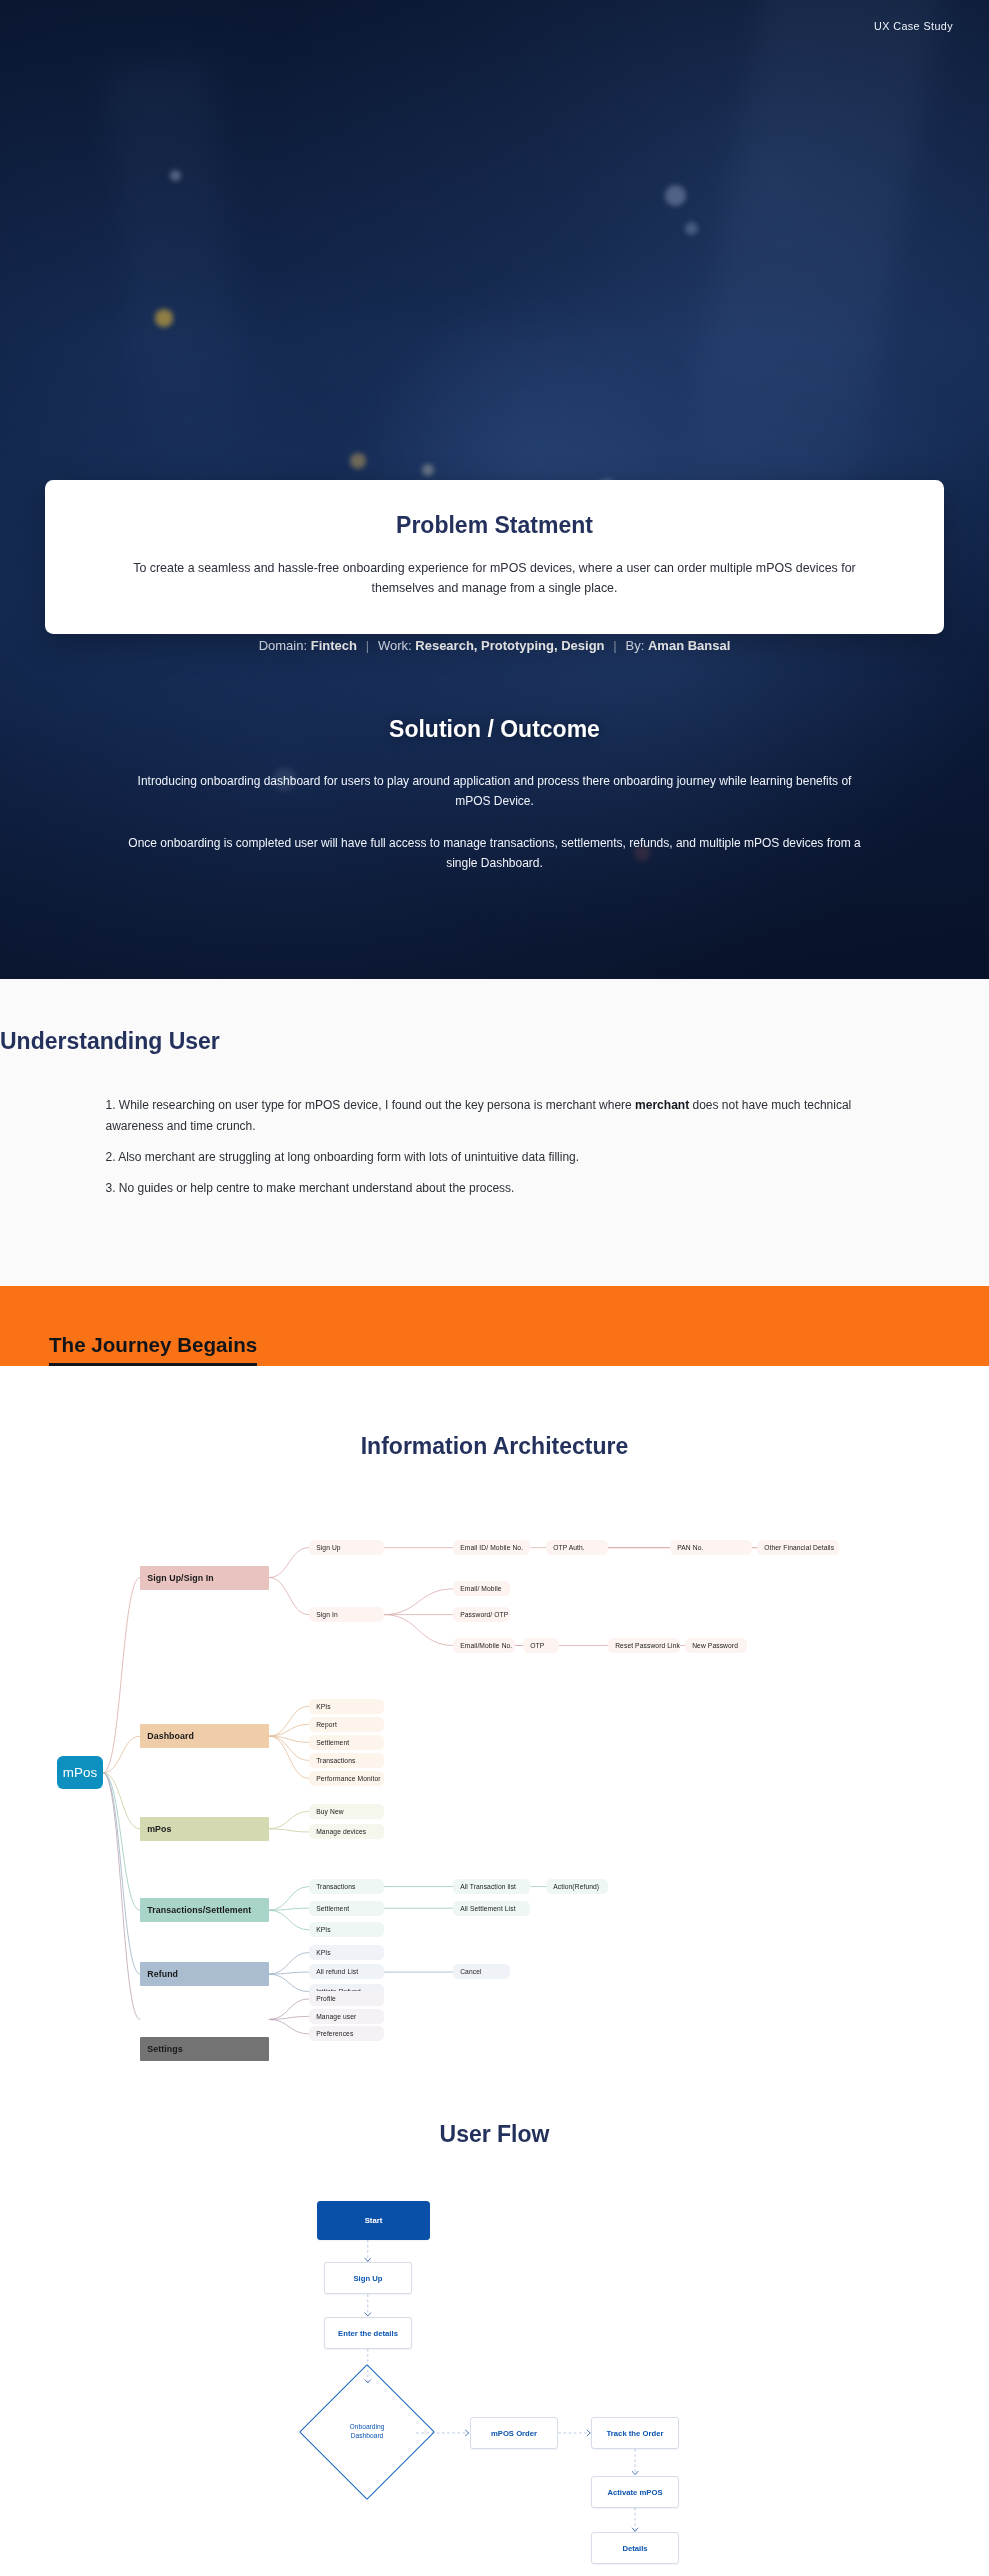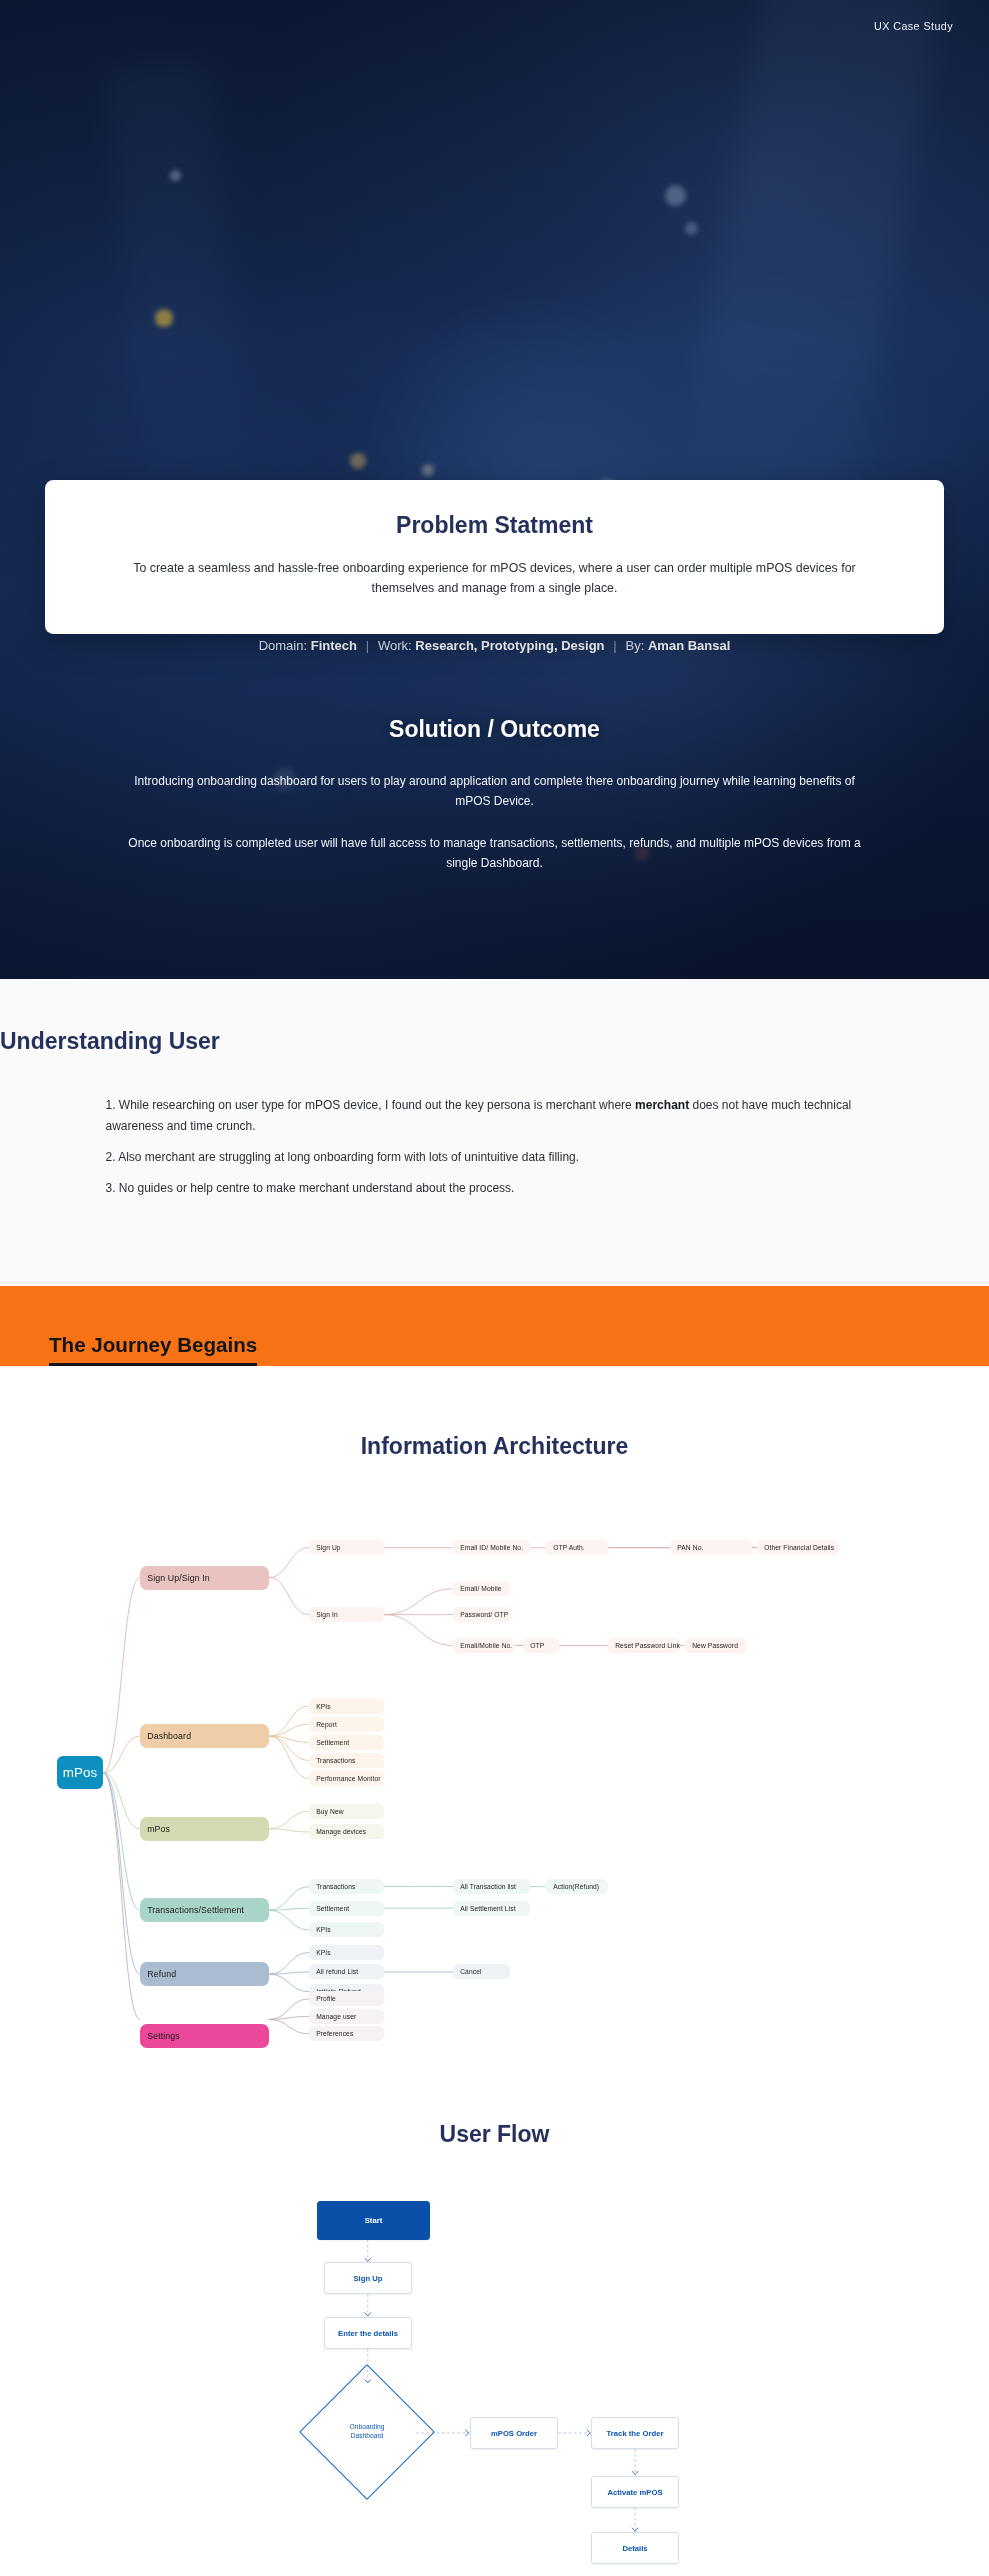--- a/index.html
+++ b/index.html
@@ -130,21 +130,21 @@
   .ia-wrap svg { position: absolute; left: 0; top: 0; }
   .ia-node {
     position: absolute; display: flex; align-items: center;
     border-radius: 5.2px; font-size: 6.7px; color: #1a1a1a;
     padding: 0 7.2px; white-space: nowrap; letter-spacing: 0.1px;
   }
   .ia-root {
     background: #0d90c0; color: #ffffff; font-size: 13.4px; font-weight: 400;
     border-radius: 6.2px; justify-content: center;
   }
-  .ia-l1 { font-size: 8.8px; font-weight: 400; border-radius: 7px; }
+  .ia-l1 { font-size: 8.8px; font-weight: 700; border-radius: 1px; }
   .ia-l2 { font-size: 6.7px; font-weight: 400; }
 
   
   .uf-section { background: #ffffff; padding: 46px 0 20.6px; }
   .uf-wrap { position: relative; width: 989px; height: 397px; margin-top: 36px; }
   .uf-wrap svg { position: absolute; left: 0; top: 0; }
   .uf-box {
     position: absolute; display: flex; align-items: center; justify-content: center;
     border: 0.5px solid #d6dde8; border-radius: 3.1px; background: #ffffff;
     color: #0b54b0; font-size: 7.7px; font-weight: 700;
@@ -203,21 +203,21 @@
     </div>
   </div>
 
   <div class="problem-card">
     <h2 class="problem-title">Problem Statment</h2>
     <p class="problem-body">To create a seamless and hassle-free onboarding experience for mPOS devices, where a user can order multiple mPOS devices for themselves and manage from a single place.</p>
   </div>
 
   <div class="solution">
     <h2 class="solution-title">Solution / Outcome</h2>
-    <p class="solution-p">Introducing onboarding dashboard for users to play around application and complete there onboarding journey while learning benefits of mPOS Device.</p>
+    <p class="solution-p">Introducing onboarding dashboard for users to play around application and process there onboarding journey while learning benefits of mPOS Device.</p>
     <p class="solution-p">Once onboarding is completed user will have full access to manage transactions, settlements, refunds, and multiple mPOS devices from a single Dashboard.</p>
   </div>
 </section>
 
 <section class="understanding">
   <h2 class="understanding-title">Understanding User</h2>
   <ul class="understanding-list">
     <li>
       <span>1. While researching on user type for mPOS device, I found out the key persona is merchant where </span><b>merchant</b><span> does not have much technical awareness and time crunch.</span>
     </li>
@@ -401,21 +401,21 @@
       </div>
       <div class="ia-node ia-l2" style="left: 309px; top: 455px; width: 75px; height: 15.5px; background: rgb(239, 243, 248);">
         <span>All refund List</span>
       </div>
       <div class="ia-node ia-l2" style="left: 453px; top: 455px; width: 57px; height: 15.5px; background: rgb(239, 243, 248);">
         <span>Cancel</span>
       </div>
       <div class="ia-node ia-l2" style="left: 309px; top: 475px; width: 75px; height: 15.5px; background: rgb(239, 243, 248);">
         <span>Initiate Refund</span>
       </div>
-      <div class="ia-node ia-l1" style="left: 140px; top: 515px; width: 129px; height: 24px; background: #ec4899;">
+      <div class="ia-node ia-l1" style="left: 140px; top: 528px; width: 129px; height: 24px; background: #737373;">
         <span>Settings</span>
       </div>
       <div class="ia-node ia-l2" style="left: 309px; top: 482px; width: 75px; height: 15.5px; background: rgb(246, 241, 244);">
         <span>Profile</span>
       </div>
       <div class="ia-node ia-l2" style="left: 309px; top: 500px; width: 75px; height: 15.5px; background: rgb(246, 241, 244);">
         <span>Manage user</span>
       </div>
       <div class="ia-node ia-l2" style="left: 309px; top: 517px; width: 75px; height: 15.5px; background: rgb(246, 241, 244);">
         <span>Preferences</span>

